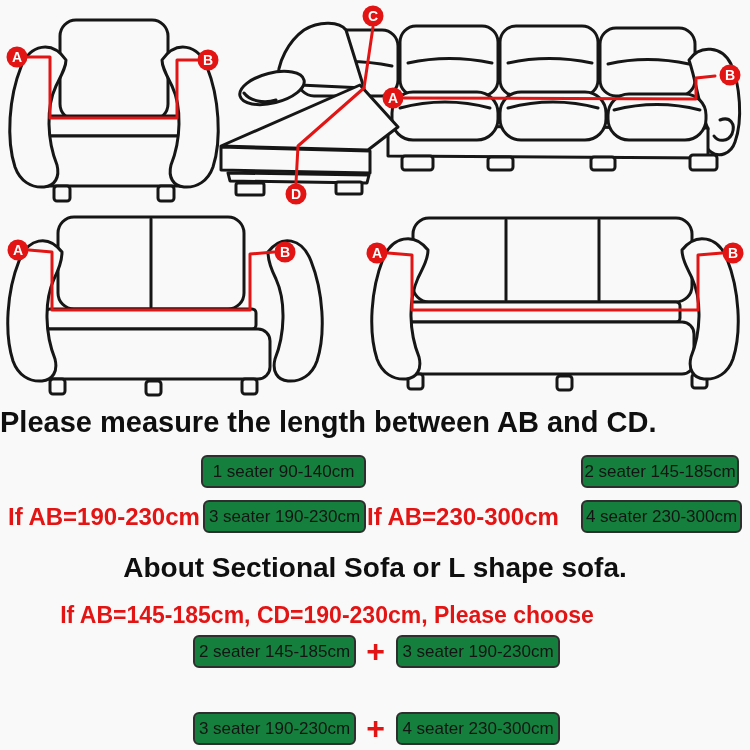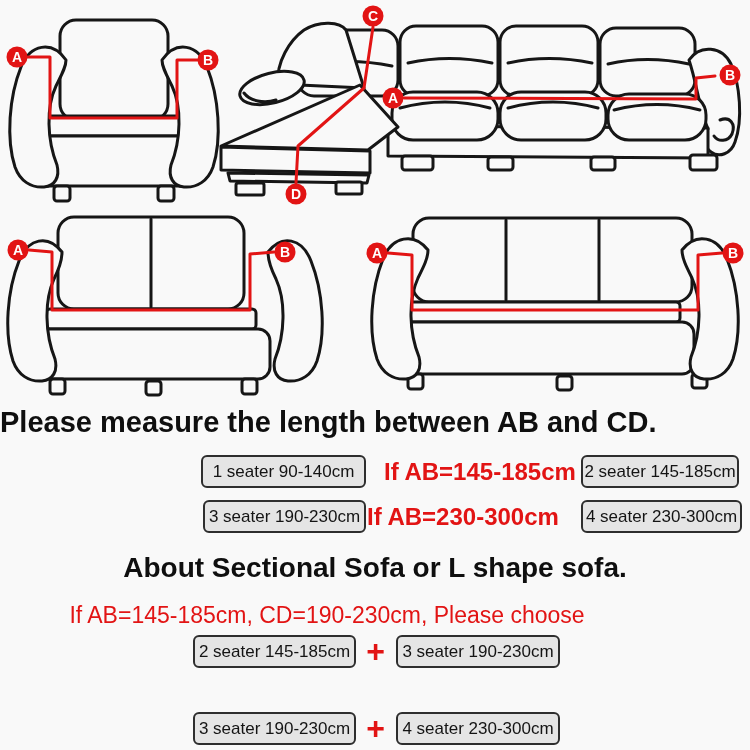--- a/index.html
+++ b/index.html
@@ -11,24 +11,24 @@
   .abs{position:absolute;}
   svg.d{position:absolute;overflow:visible;}
   .ln{fill:var(--paper);stroke:var(--ink);stroke-width:3;stroke-linejoin:round;stroke-linecap:round;}
   .lno{fill:none;stroke:var(--ink);stroke-width:3;stroke-linejoin:round;stroke-linecap:round;}
   .rln{fill:none;stroke:var(--red);stroke-width:3;stroke-linejoin:round;stroke-linecap:round;}
   .mk{fill:var(--red);}
   .mt{fill:#ffffff;font-family:"Liberation Sans",sans-serif;font-size:14px;font-weight:bold;text-anchor:middle;}
   .h1{width:750px;font-weight:bold;font-size:29px;color:#0f0f0f;white-space:nowrap;}
   .h2{width:750px;text-align:center;font-weight:bold;font-size:28px;color:#0f0f0f;white-space:nowrap;}
   .cond{font-weight:bold;font-size:24px;color:var(--red);line-height:33px;white-space:nowrap;}
-  .optbox{box-sizing:border-box;height:33px;background:#e5e5e5;border:2px solid var(--box-border);
+  .optbox{box-sizing:border-box;height:33px;background:#15803d;border:2px solid var(--box-border);
           border-radius:6px;display:flex;align-items:center;justify-content:center;
           font-size:17px;color:#141414;white-space:nowrap;}
-  .rulecond{width:654px;text-align:center;font-weight:normal;font-size:23px;color:var(--red);white-space:nowrap;}
+  .rulecond{width:654px;text-align:center;font-weight:bold;font-size:23px;color:var(--red);white-space:nowrap;}
   .plus{font-weight:bold;font-size:32px;color:var(--red);text-align:center;line-height:31px;}
 </style>
 </head>
 <body>
 
 <div class="canvas">
 
   <svg class="d" style="left:0;top:0" width="230" height="210" viewBox="0 0 230 210">
     <g>
       <rect class="ln" x="60" y="20" width="108" height="100" rx="16"></rect>
@@ -145,23 +145,23 @@
     </g>
     <g>
       <circle class="mk" cx="403" cy="43" r="10.5"></circle>
       <text class="mt" x="403" y="48">B</text>
     </g>
   </svg>
 
   <div class="abs h1" style="left:0;top:406px">Please measure the length between AB and CD.</div>
 
   <div class="abs optbox" style="left:201px;top:455px;width:165px">1 seater 90-140cm</div>
-  <div class="abs cond" style="left:384px;top:455px">If AB=145-185cm</div>
   <div class="abs optbox" style="left:581px;top:455px;width:158px">2 seater 145-185cm</div>
 
+  <div class="abs cond" style="left:8px;top:500px">If AB=190-230cm</div>
   <div class="abs optbox" style="left:203px;top:500px;width:163px">3 seater 190-230cm</div>
   <div class="abs cond" style="left:367px;top:500px">If AB=230-300cm</div>
   <div class="abs optbox" style="left:581px;top:500px;width:161px">4 seater 230-300cm</div>
 
   <div class="abs h2" style="left:0;top:552px">About Sectional Sofa or L shape sofa.</div>
 
   <div class="abs rulecond" style="left:0;top:602px">If AB=145-185cm, CD=190-230cm, Please choose</div>
   <div class="abs optbox" style="left:193px;top:635px;width:163px">2 seater 145-185cm</div>
   <div class="abs plus" style="left:353px;top:636px;width:45px">+</div>
   <div class="abs optbox" style="left:396px;top:635px;width:164px">3 seater 190-230cm</div>

